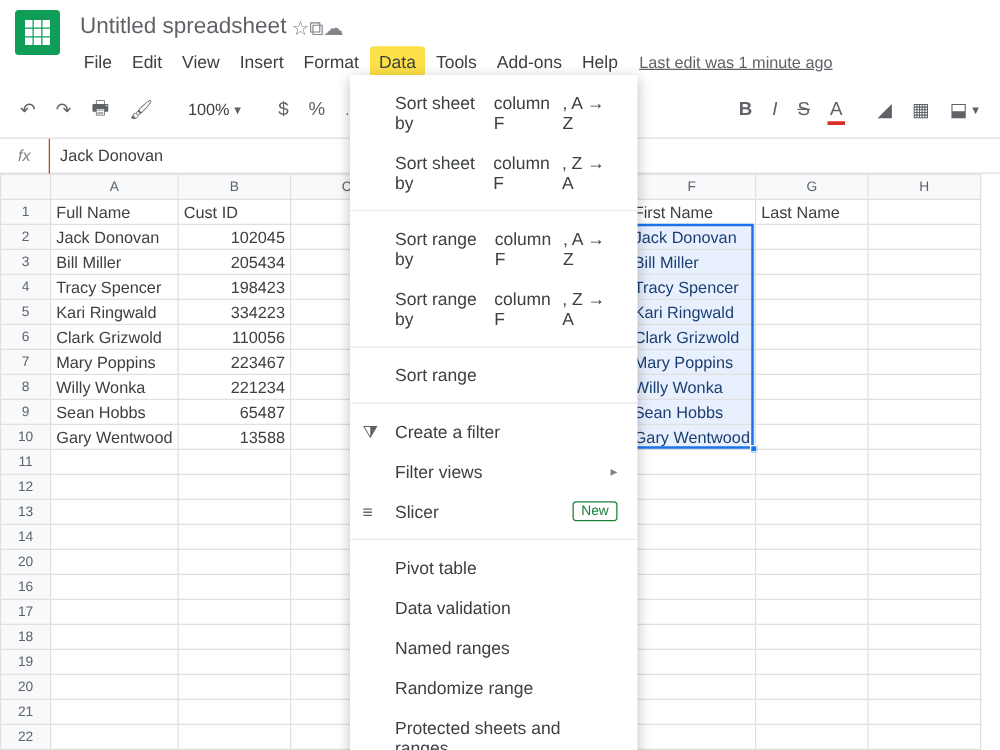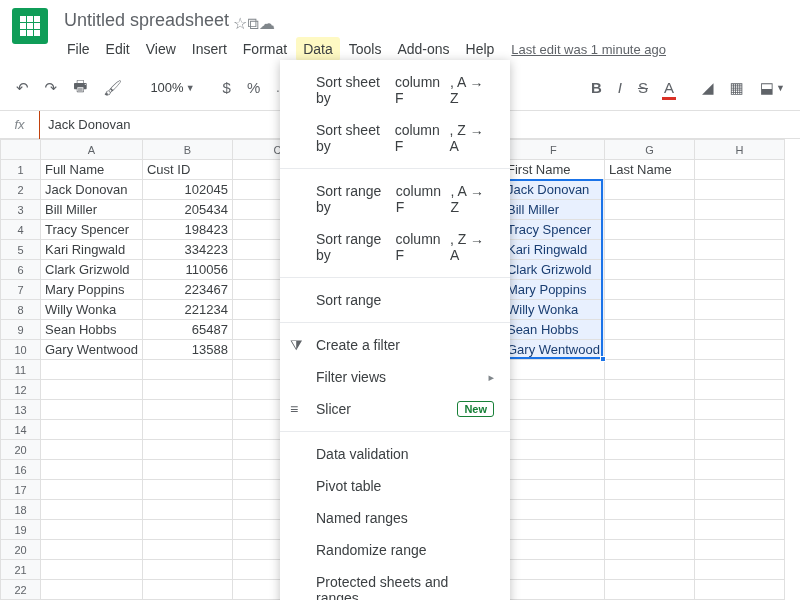--- a/index.html
+++ b/index.html
@@ -60,21 +60,21 @@
   gap: 2px;
   align-items: center;
 }
 .menu-item {
   padding: 4px 7px;
   font-size: 14px;
   color: #3c4043;
   border-radius: 3px;
   cursor: pointer;
 }
-.menu-item.open { background: #fef9c3; }
+.menu-item.open { background: #fde047; }
 .last-edit {
   color: #5f6368;
   text-decoration: underline;
   margin-left: 8px;
   font-size: 13px;
 }
 .toolbar {
   display: flex;
   align-items: center;
   padding: 6px 10px;
@@ -188,21 +188,21 @@
   font-size: 14px;
 }
 .dd-arrow { margin-left: auto; color: #80868b; font-size: 11px; }
 .dd-new {
   margin-left: auto;
   color: #188038;
   border: 1px solid #188038;
   font-size: 11px;
   padding: 1px 6px;
   border-radius: 3px;
-  font-weight: 700;
+  font-weight: 400;
 }
 .bold-part { font-weight: normal; }
 </style>
 </head>
 <body>
 
 <div class="header">
   <div class="logo"></div>
   <div class="title-area">
     <div class="title-row">
@@ -573,19 +573,19 @@
   <div class="dd-item">
       <span>Filter views</span>
       <span class="dd-arrow">▸</span>
     </div>
   <div class="dd-item">
       <span class="dd-icon">≡</span>
       <span>Slicer</span>
       <span class="dd-new">New</span>
     </div>
   <div class="dd-sep"></div>
+  <div class="dd-item">Pivot table</div>
   <div class="dd-item">Data validation</div>
-  <div class="dd-item">Pivot table</div>
   <div class="dd-item">Named ranges</div>
   <div class="dd-item">Randomize range</div>
   <div class="dd-item">Protected sheets and ranges</div>
 
 </div>
 
 </body></html>

